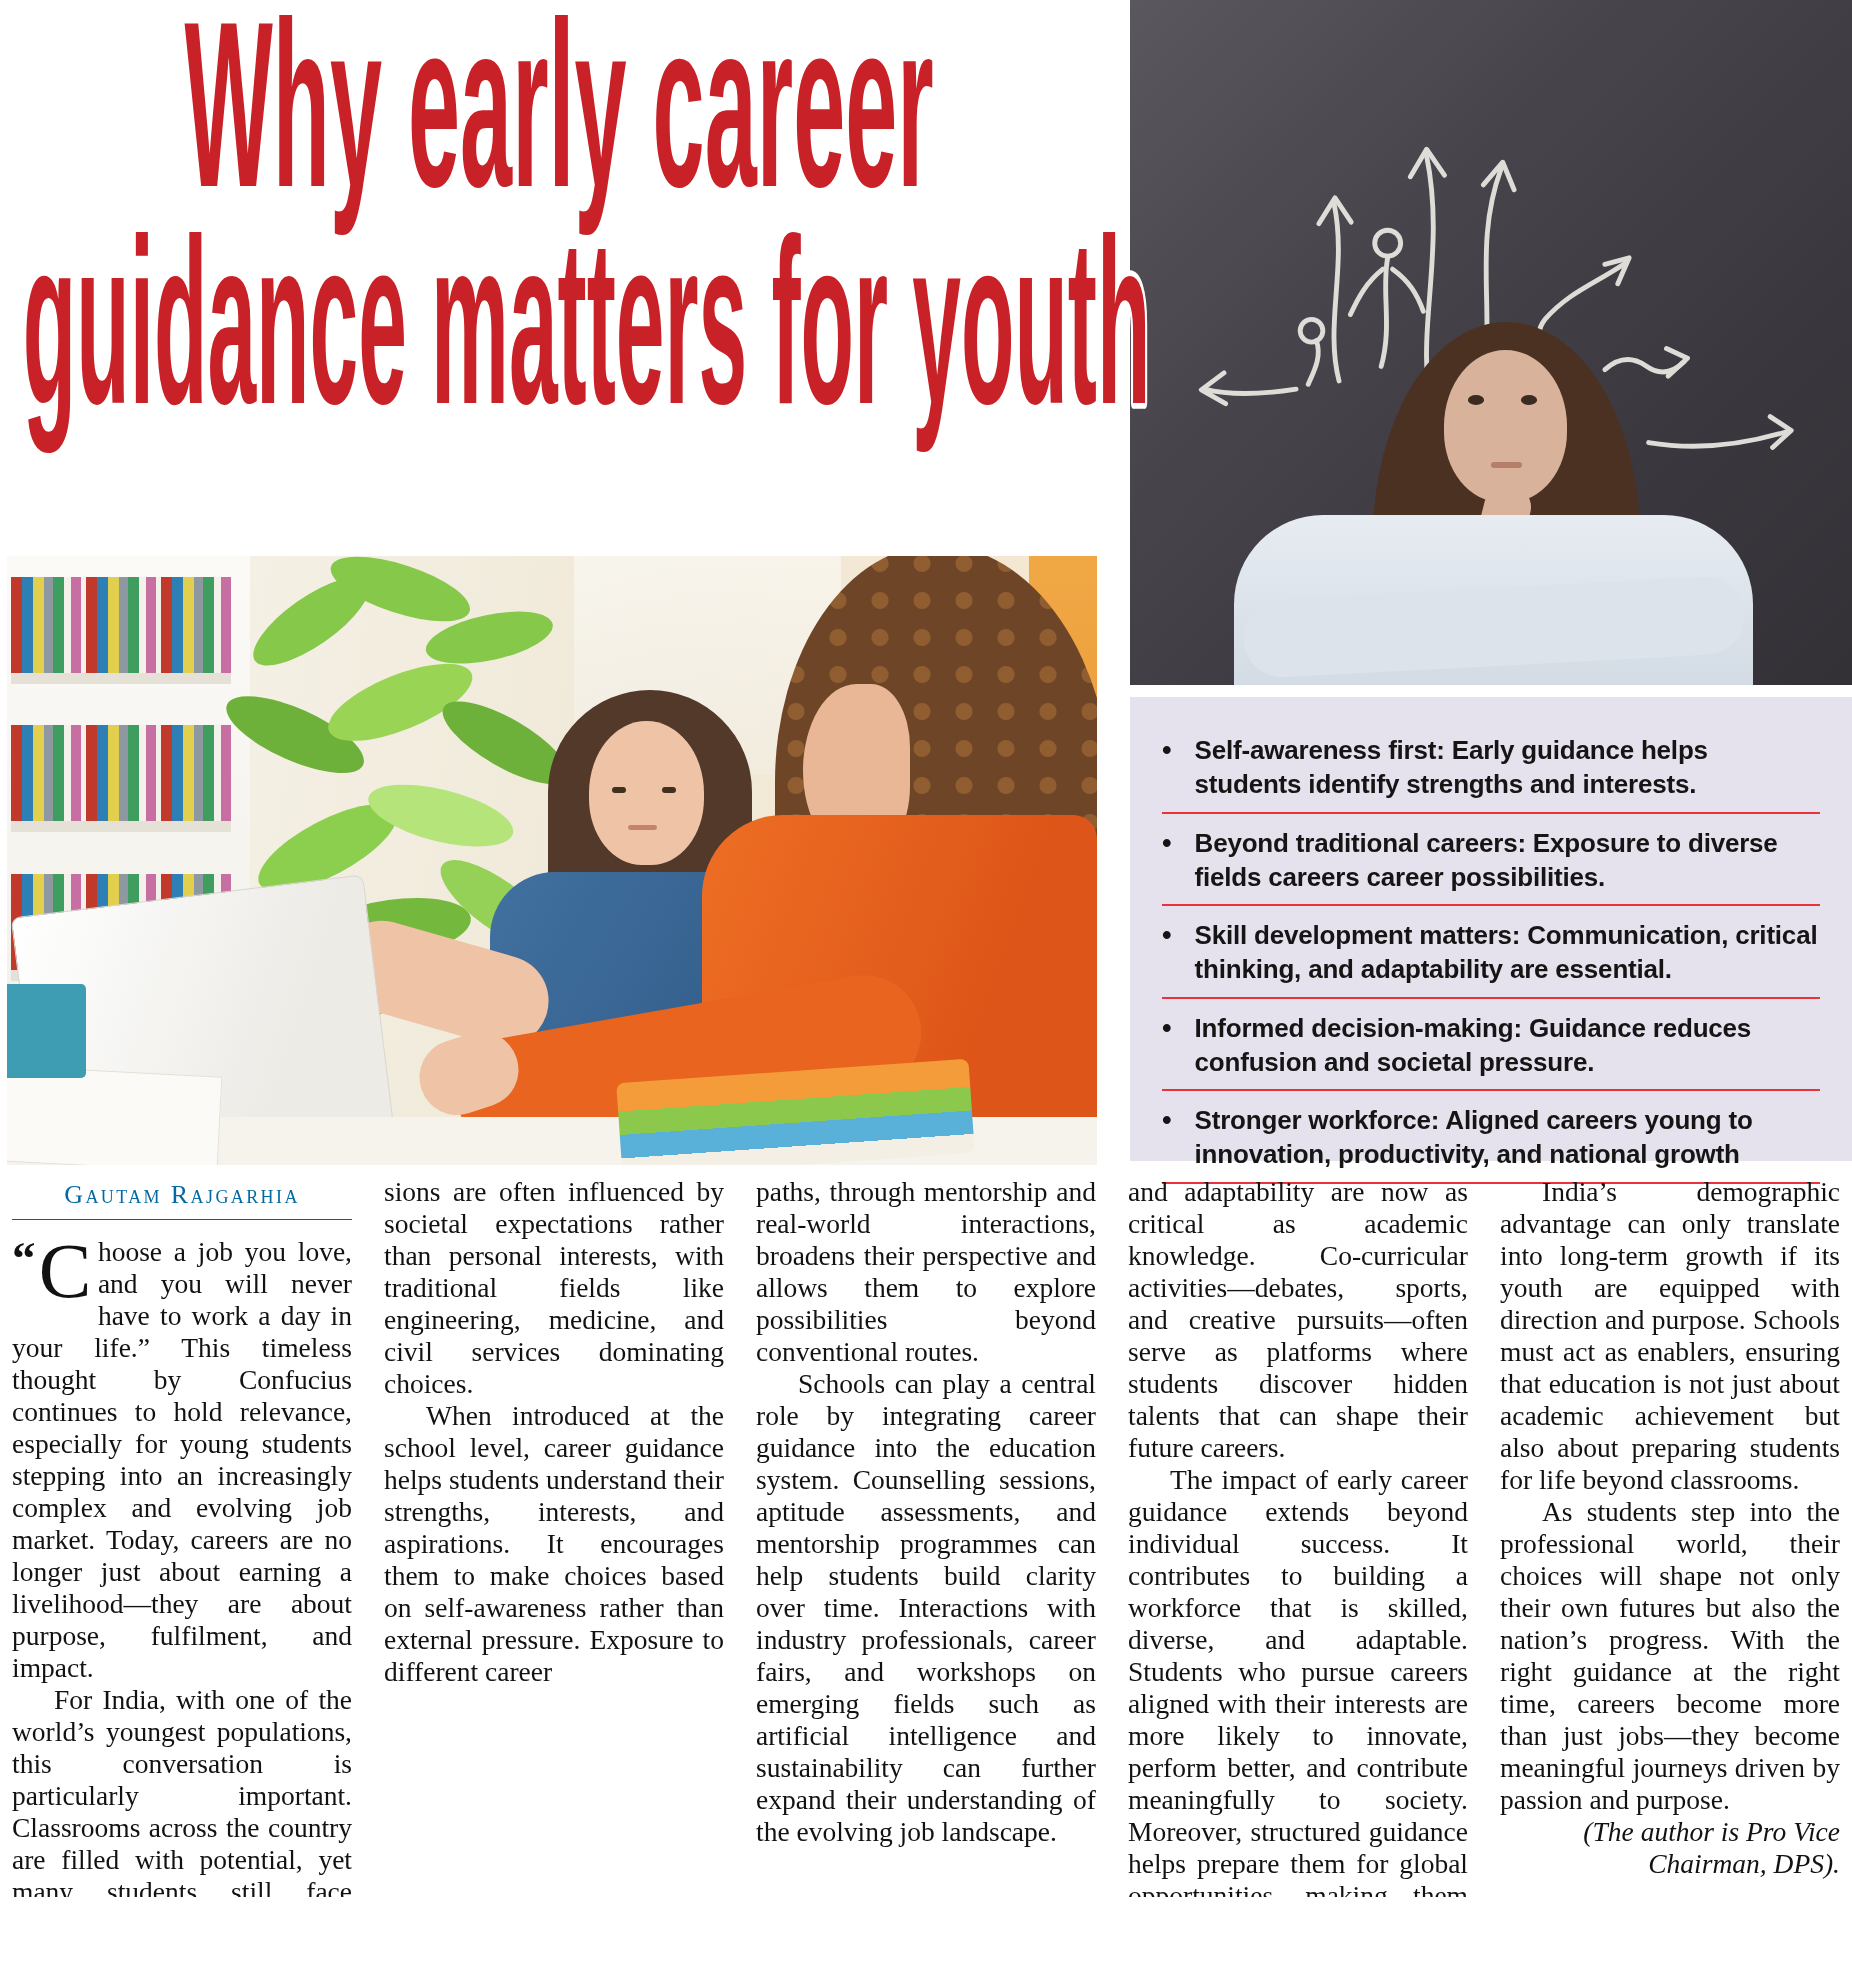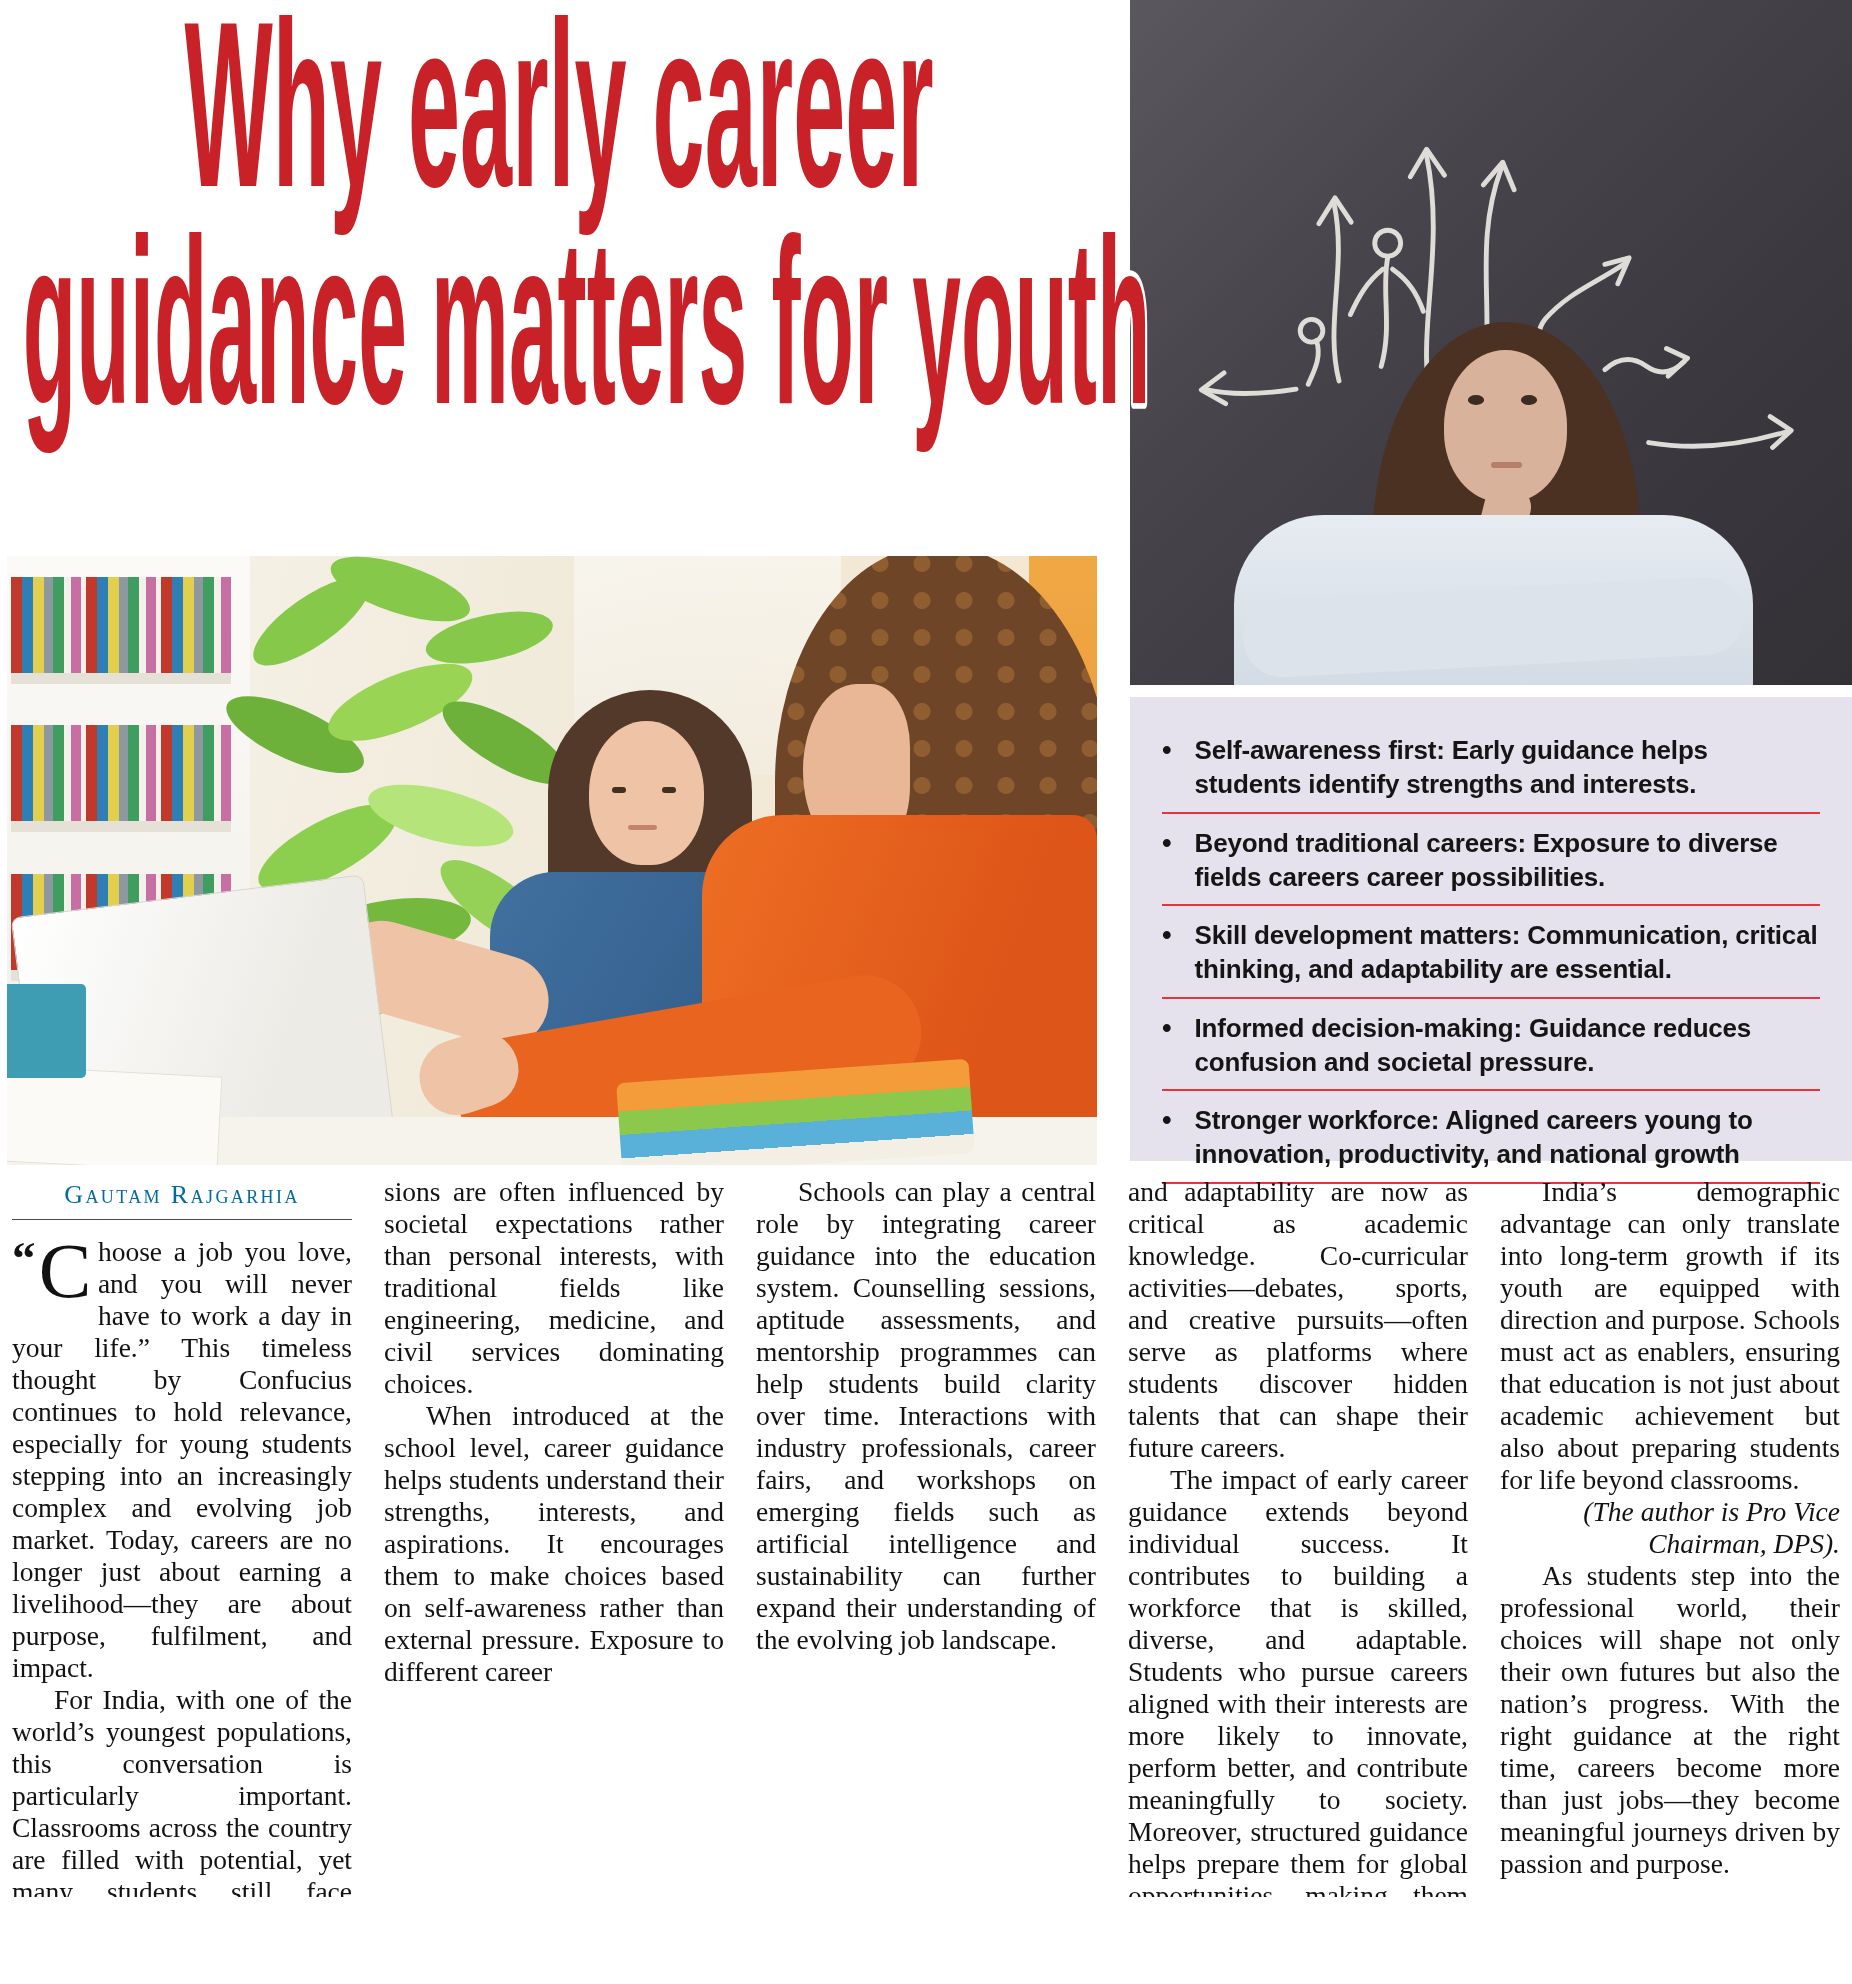--- a/index.html
+++ b/index.html
@@ -213,29 +213,30 @@
       <p class="body-p"><span class="qm">“</span><span class="dropcap">C</span><span>hoose a job you love, and you will never have to work a day in your life.” This timeless thought by Confucius continues to hold relevance, especially for young students stepping into an increasingly complex and evolving job market. Today, careers are no longer just about earning a livelihood—they are about purpose, fulfilment, and impact.</span></p>
       <p class="body-p indent">For India, with one of the world’s youngest populations, this conversation is particularly important. Classrooms across the country are filled with potential, yet many students still face uncertainty when transitioning from education to employment. Career deci-</p>
     </div>
 
     <div class="col">
       <p class="body-p">sions are often influenced by societal expectations rather than personal interests, with traditional fields like engineering, medicine, and civil services dominating choices.</p>
       <p class="body-p indent">When introduced at the school level, career guidance helps students understand their strengths, interests, and aspirations. It encourages them to make choices based on self-awareness rather than external pressure. Exposure to different career</p>
     </div>
 
     <div class="col">
+      <p class="body-p">paths, through mentorship and real-world interactions, broadens their perspective and allows them to explore possibilities beyond conventional routes.</p>
       <p class="body-p indent">Schools can play a central role by integrating career guidance into the education system. Counselling sessions, aptitude assessments, and mentorship programmes can help students build clarity over time. Interactions with industry professionals, career fairs, and workshops on emerging fields such as artificial intelligence and sustainability can further expand their understanding of the evolving job landscape.</p>
     </div>
 
     <div class="col">
       <p class="body-p">and adaptability are now as critical as academic knowledge. Co-curricular activities—debates, sports, and creative pursuits—often serve as platforms where students discover hidden talents that can shape their future careers.</p>
       <p class="body-p indent">The impact of early career guidance extends beyond individual success. It contributes to building a workforce that is skilled, diverse, and adaptable. Students who pursue careers aligned with their interests are more likely to innovate, perform better, and contribute meaningfully to society. Moreover, structured guidance helps prepare them for global opportunities, making them competitive in an interconnected world.</p>
     </div>
 
     <div class="col">
       <p class="body-p indent">India’s demographic advantage can only translate into long-term growth if its youth are equipped with direction and purpose. Schools must act as enablers, ensuring that education is not just about academic achievement but also about preparing students for life beyond classrooms.</p>
+      <p class="body-p indent">As students step into the professional world, their choices will shape not only their own futures but also the nation’s progress. With the right guidance at the right time, careers become more than just jobs—they become meaningful journeys driven by passion and purpose.</p>
       <p class="body-p note">(The author is Pro Vice Chairman, DPS).</p>
-      <p class="body-p indent">As students step into the professional world, their choices will shape not only their own futures but also the nation’s progress. With the right guidance at the right time, careers become more than just jobs—they become meaningful journeys driven by passion and purpose.</p>
     </div>
 
   </div>
 </div>
 
 
 </body></html>

